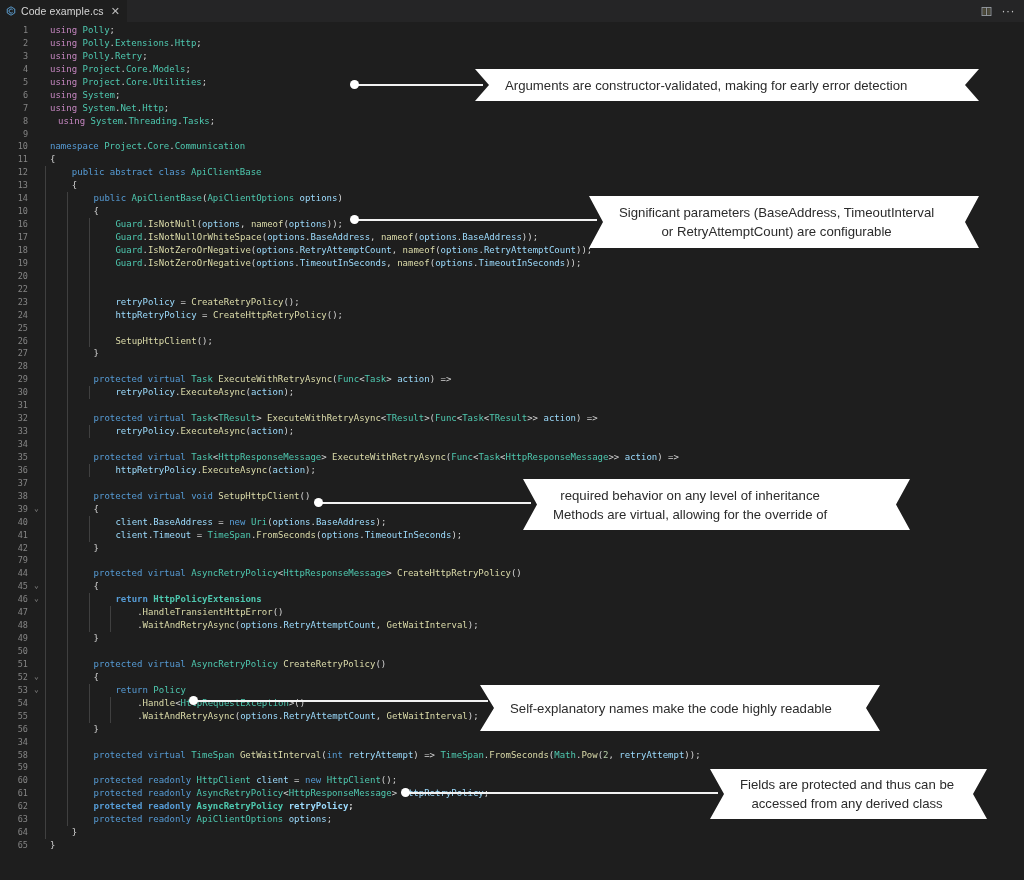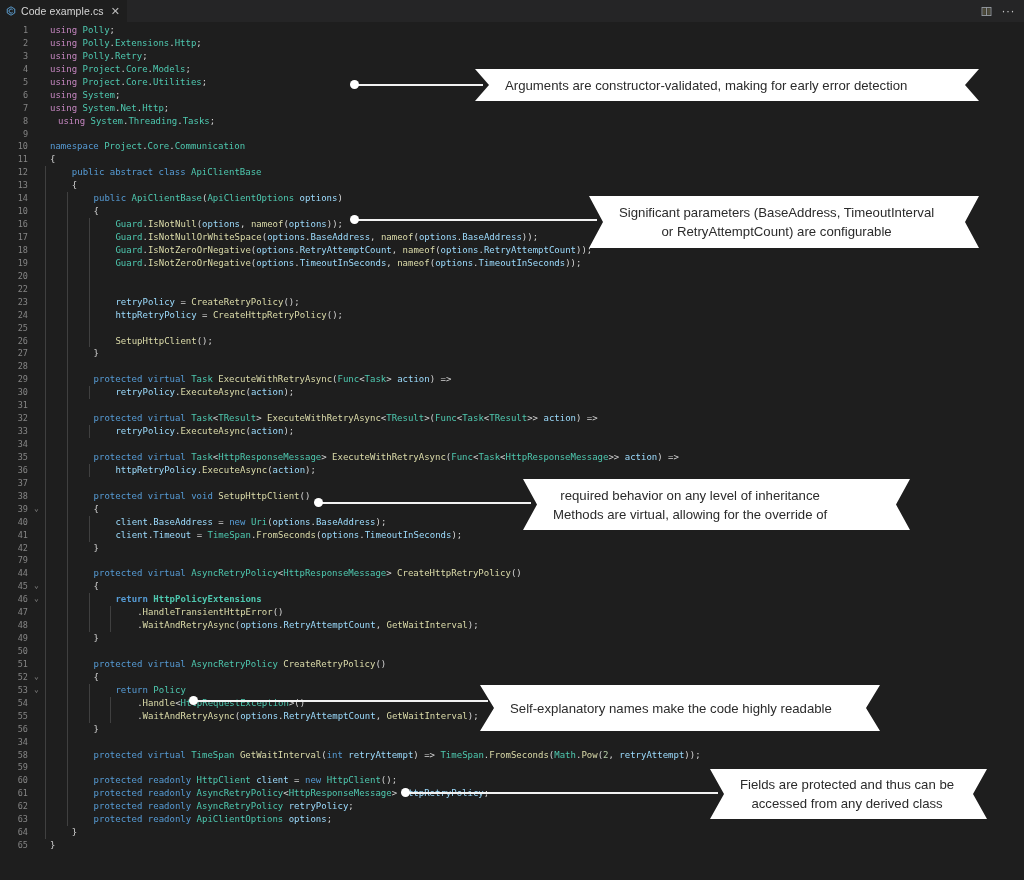--- a/index.html
+++ b/index.html
@@ -212,21 +212,21 @@
         <div class="row"><div class="gutter">52</div><div class="fold">⌄</div><div class="code-text"><span class="ig" style="left: 3px;"></span><span class="ig" style="left: 24.8px;"></span><span style="padding-left: 49.6px;">{</span></div></div>
         <div class="row"><div class="gutter">53</div><div class="fold">⌄</div><div class="code-text"><span class="ig" style="left: 3px;"></span><span class="ig" style="left: 24.8px;"></span><span class="ig" style="left: 46.6px;"></span><span style="padding-left: 71.4px;"><span class="k">return</span> <span class="t">Policy</span></span></div></div>
         <div class="row"><div class="gutter">54</div><div class="fold"></div><div class="code-text"><span class="ig" style="left: 3px;"></span><span class="ig" style="left: 24.8px;"></span><span class="ig" style="left: 46.6px;"></span><span class="ig" style="left: 68.4px;"></span><span style="padding-left: 93.2px;">.<span class="f">Handle</span>&lt;<span class="t">HttpRequestException</span>&gt;()</span></div></div>
         <div class="row"><div class="gutter">55</div><div class="fold"></div><div class="code-text"><span class="ig" style="left: 3px;"></span><span class="ig" style="left: 24.8px;"></span><span class="ig" style="left: 46.6px;"></span><span class="ig" style="left: 68.4px;"></span><span style="padding-left: 93.2px;">.<span class="f">WaitAndRetryAsync</span>(<span class="v">options</span>.<span class="v">RetryAttemptCount</span>, <span class="f">GetWaitInterval</span>);</span></div></div>
         <div class="row"><div class="gutter">56</div><div class="fold"></div><div class="code-text"><span class="ig" style="left: 3px;"></span><span class="ig" style="left: 24.8px;"></span><span style="padding-left: 49.6px;">}</span></div></div>
         <div class="row"><div class="gutter">34</div><div class="fold"></div><div class="code-text"><span class="ig" style="left: 3px;"></span><span class="ig" style="left: 24.8px;"></span><span style="padding-left: 49.6px;"></span></div></div>
         <div class="row"><div class="gutter">58</div><div class="fold"></div><div class="code-text"><span class="ig" style="left: 3px;"></span><span class="ig" style="left: 24.8px;"></span><span style="padding-left: 49.6px;"><span class="k">protected</span> <span class="k">virtual</span> <span class="t">TimeSpan</span> <span class="f">GetWaitInterval</span>(<span class="k">int</span> <span class="v">retryAttempt</span>) =&gt; <span class="t">TimeSpan</span>.<span class="f">FromSeconds</span>(<span class="t">Math</span>.<span class="f">Pow</span>(<span class="n">2</span>, <span class="v">retryAttempt</span>));</span></div></div>
         <div class="row"><div class="gutter">59</div><div class="fold"></div><div class="code-text"><span class="ig" style="left: 3px;"></span><span class="ig" style="left: 24.8px;"></span><span style="padding-left: 49.6px;"></span></div></div>
         <div class="row"><div class="gutter">60</div><div class="fold"></div><div class="code-text"><span class="ig" style="left: 3px;"></span><span class="ig" style="left: 24.8px;"></span><span style="padding-left: 49.6px;"><span class="k">protected</span> <span class="k">readonly</span> <span class="t">HttpClient</span> <span class="v">client</span> = <span class="k">new</span> <span class="t">HttpClient</span>();</span></div></div>
         <div class="row"><div class="gutter">61</div><div class="fold"></div><div class="code-text"><span class="ig" style="left: 3px;"></span><span class="ig" style="left: 24.8px;"></span><span style="padding-left: 49.6px;"><span class="k">protected</span> <span class="k">readonly</span> <span class="t">AsyncRetryPolicy</span>&lt;<span class="t">HttpResponseMessage</span>&gt; <span class="v">httpRetryPolicy</span>;</span></div></div>
-        <div class="row"><div class="gutter">62</div><div class="fold"></div><div class="code-text"><span class="ig" style="left: 3px;"></span><span class="ig" style="left: 24.8px;"></span><span style="padding-left: 49.6px;"><span class="k">protected</span> <span class="k">readonly</span> <span class="t">AsyncRetryPolicy</span> <span class="v">retryPolicy</span>;</span></div></div>
+        <div class="row"><div class="gutter">62</div><div class="fold"></div><div class="code-text"><span class="ig" style="left: 3px;"></span><span class="ig" style="left: 24.8px;"></span><span style="padding-left: 49.6px; font-weight: bold;"><span class="k">protected</span> <span class="k">readonly</span> <span class="t">AsyncRetryPolicy</span> <span class="v">retryPolicy</span>;</span></div></div>
         <div class="row"><div class="gutter">63</div><div class="fold"></div><div class="code-text"><span class="ig" style="left: 3px;"></span><span class="ig" style="left: 24.8px;"></span><span style="padding-left: 49.6px;"><span class="k">protected</span> <span class="k">readonly</span> <span class="t">ApiClientOptions</span> <span class="v">options</span>;</span></div></div>
         <div class="row"><div class="gutter">64</div><div class="fold"></div><div class="code-text"><span class="ig" style="left: 3px;"></span><span style="padding-left: 27.8px;">}</span></div></div>
         <div class="row"><div class="gutter">65</div><div class="fold"></div><div class="code-text"><span style="padding-left: 6px;">}</span></div></div>
       </div>
   </div>
 
   <div class="callout-layer" id="callout-layer">
       <div class="leader" style="left: 354px; top: 84px; width: 129px;"></div>
       <div class="leader-dot" style="left: 350px; top: 80px;"></div>
       <div class="callout" style="left: 475px; top: 69px; width: 504px; height: 32px;">

